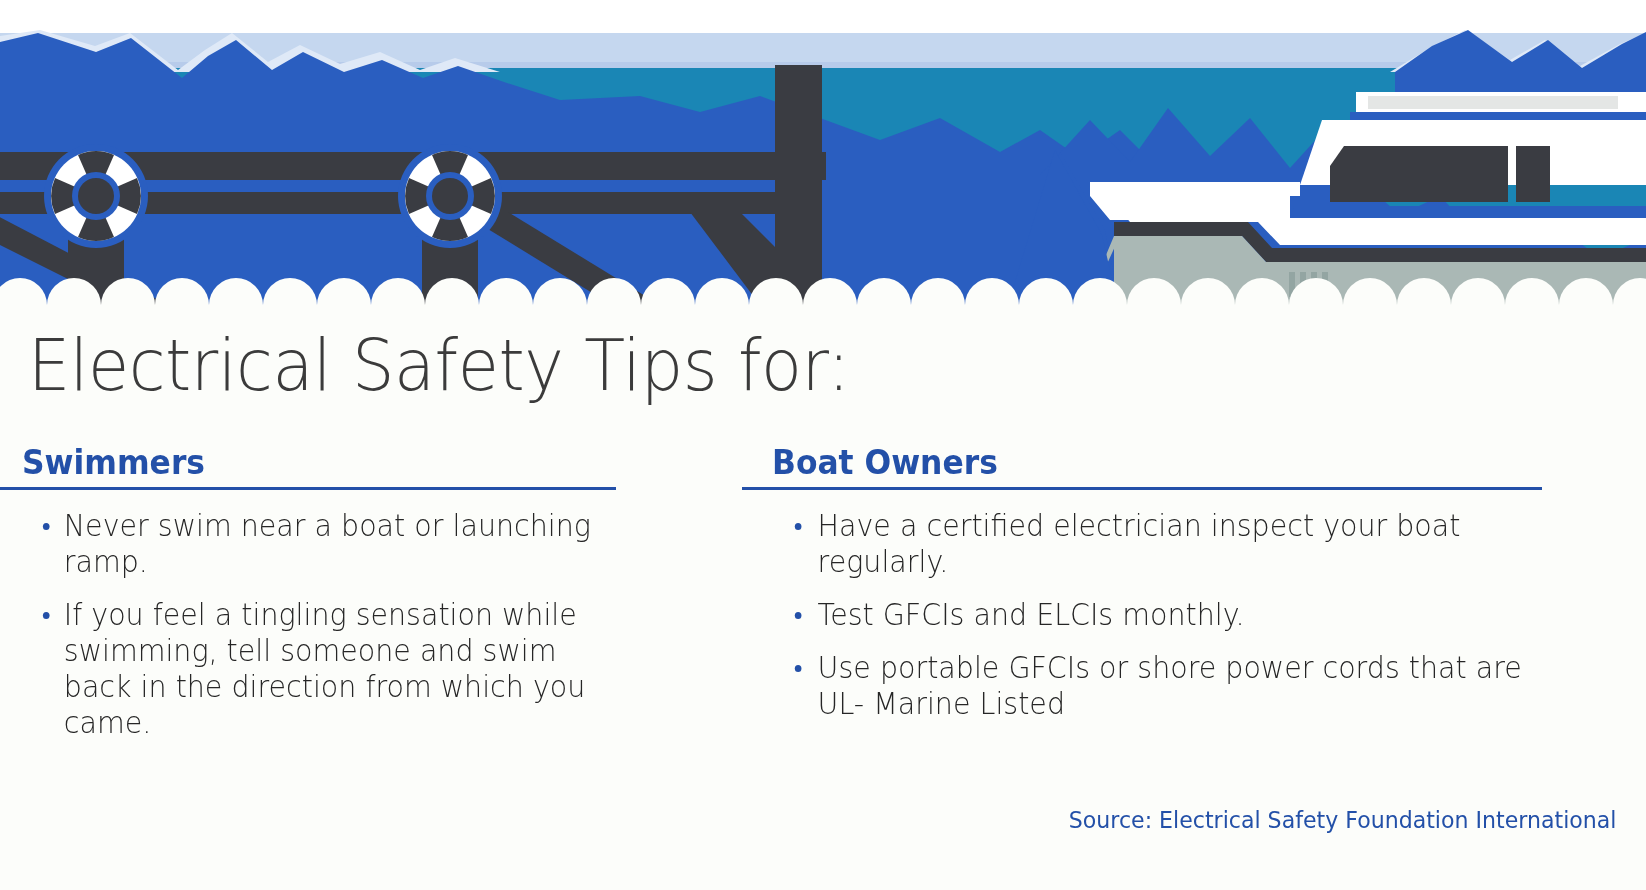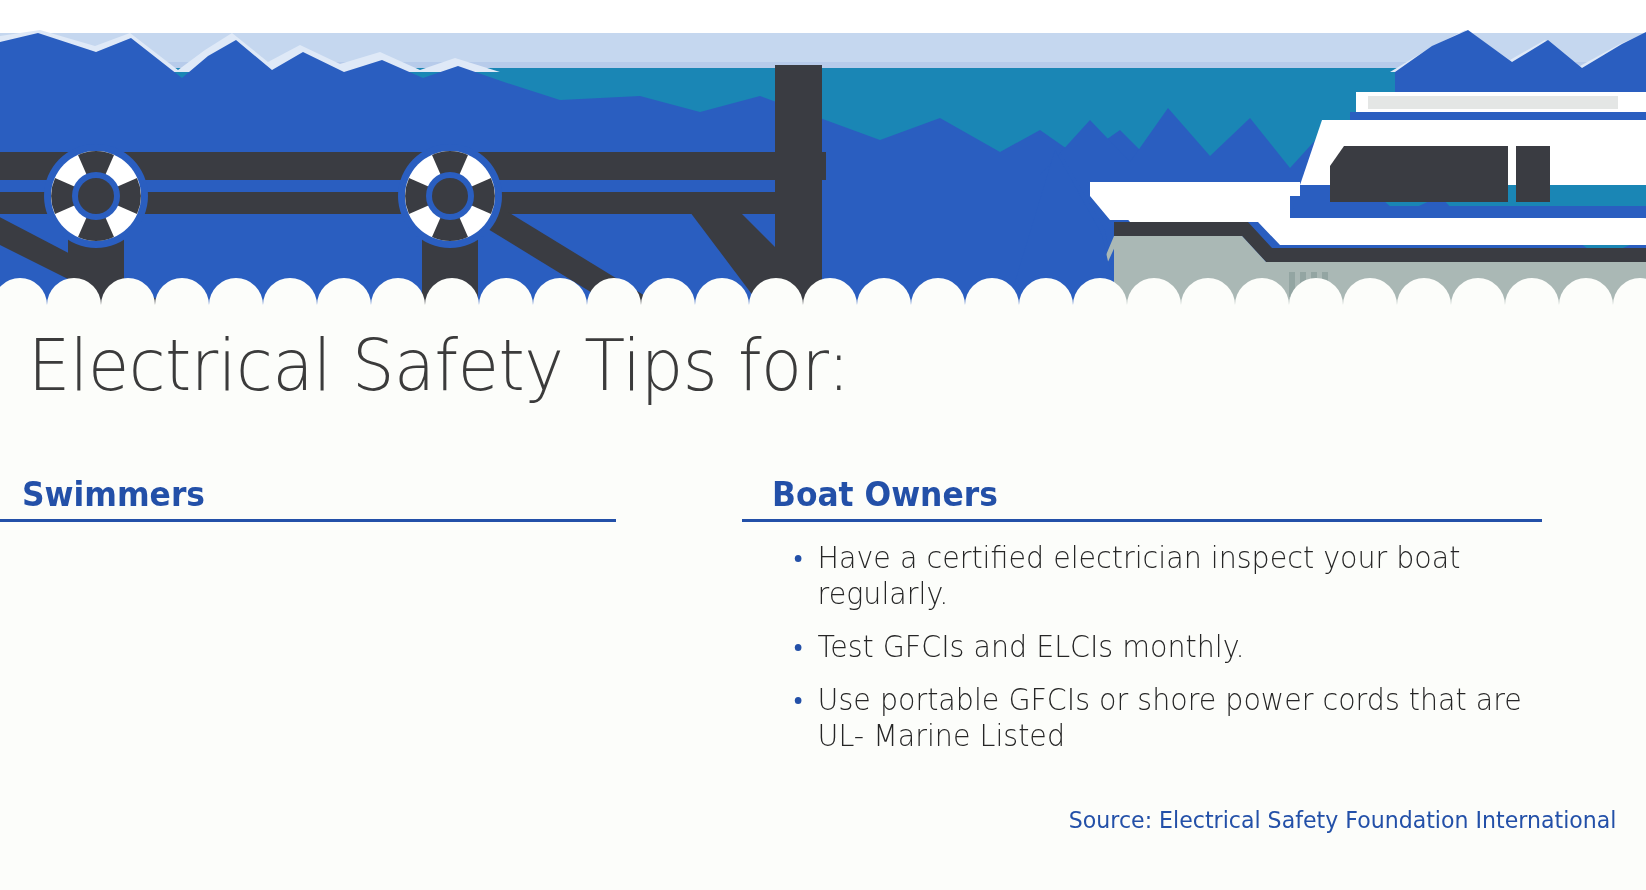--- a/index.html
+++ b/index.html
@@ -30,21 +30,21 @@
     font-size:72px;
     line-height:78px;
     letter-spacing:-0.5px;
     color:#3b3b3b;
     white-space:nowrap;
     transform:scaleX(0.93);
     transform-origin:left top;
   }
 
   
-  .column{ position:absolute;margin-top:32px; }
+  .column{ position:absolute; }
   #col-swimmers{ left:22px;  top:444px; width:620px; }
   #col-boat{     left:772px; top:444px; width:800px; }
 
   .section-head{
     font-family:"DejaVu Sans", sans-serif;
     font-weight:bold;
     font-size:33px;
     line-height:38px;
     color:#2350a8;
     white-space:nowrap;
@@ -244,20 +244,30 @@
 
     </g>
   </svg>
 </div>
 
 <h1 id="title">Electrical Safety Tips for:</h1>
 
 <div class="column" id="col-swimmers">
   <div class="section-head">Swimmers</div>
   <div class="head-rule"></div>
+  <ul class="tips">
+    <li>
+      <span class="dot"></span>
+      <span>Never swim near a boat or launching ramp.</span>
+    </li>
+    <li>
+      <span class="dot"></span>
+      <span>If you feel a tingling sensation while swimming, tell someone and swim back in the direction from which you came.</span>
+    </li>
+  </ul>
 </div>
 
 <div class="column" id="col-boat">
   <div class="section-head">Boat Owners</div>
   <div class="head-rule"></div>
   <ul class="tips">
     <li>
       <span class="dot"></span>
       <span>Have a certified electrician inspect your boat regularly.</span>
     </li>

